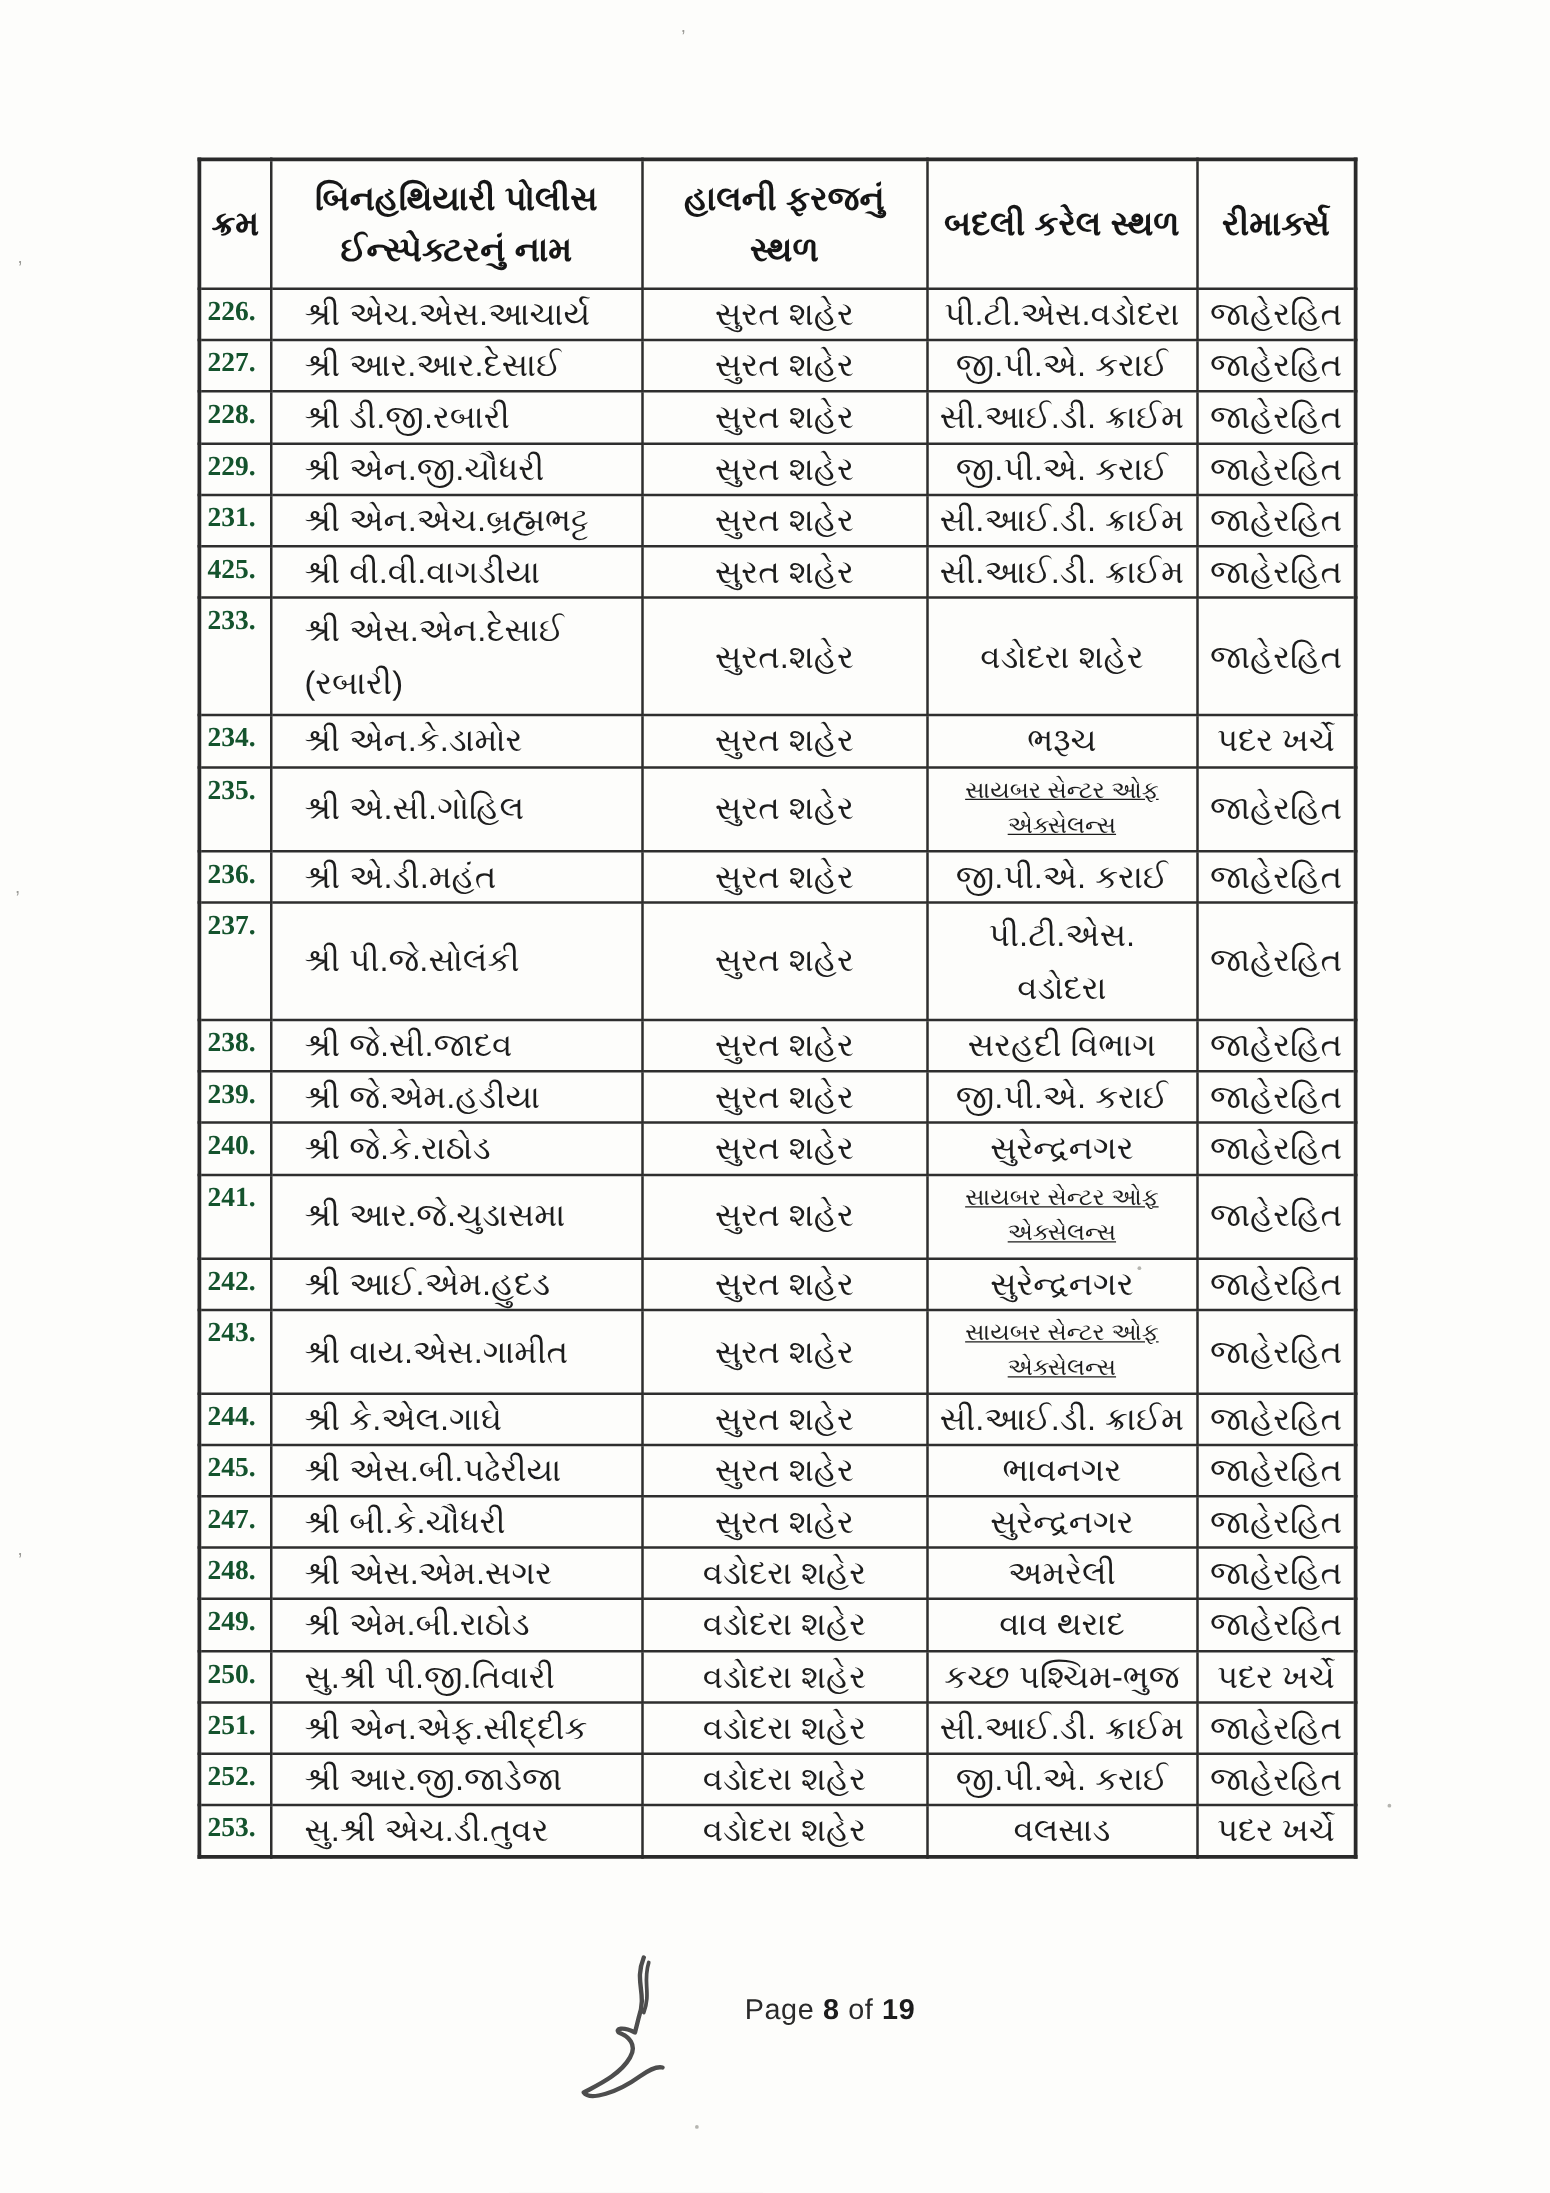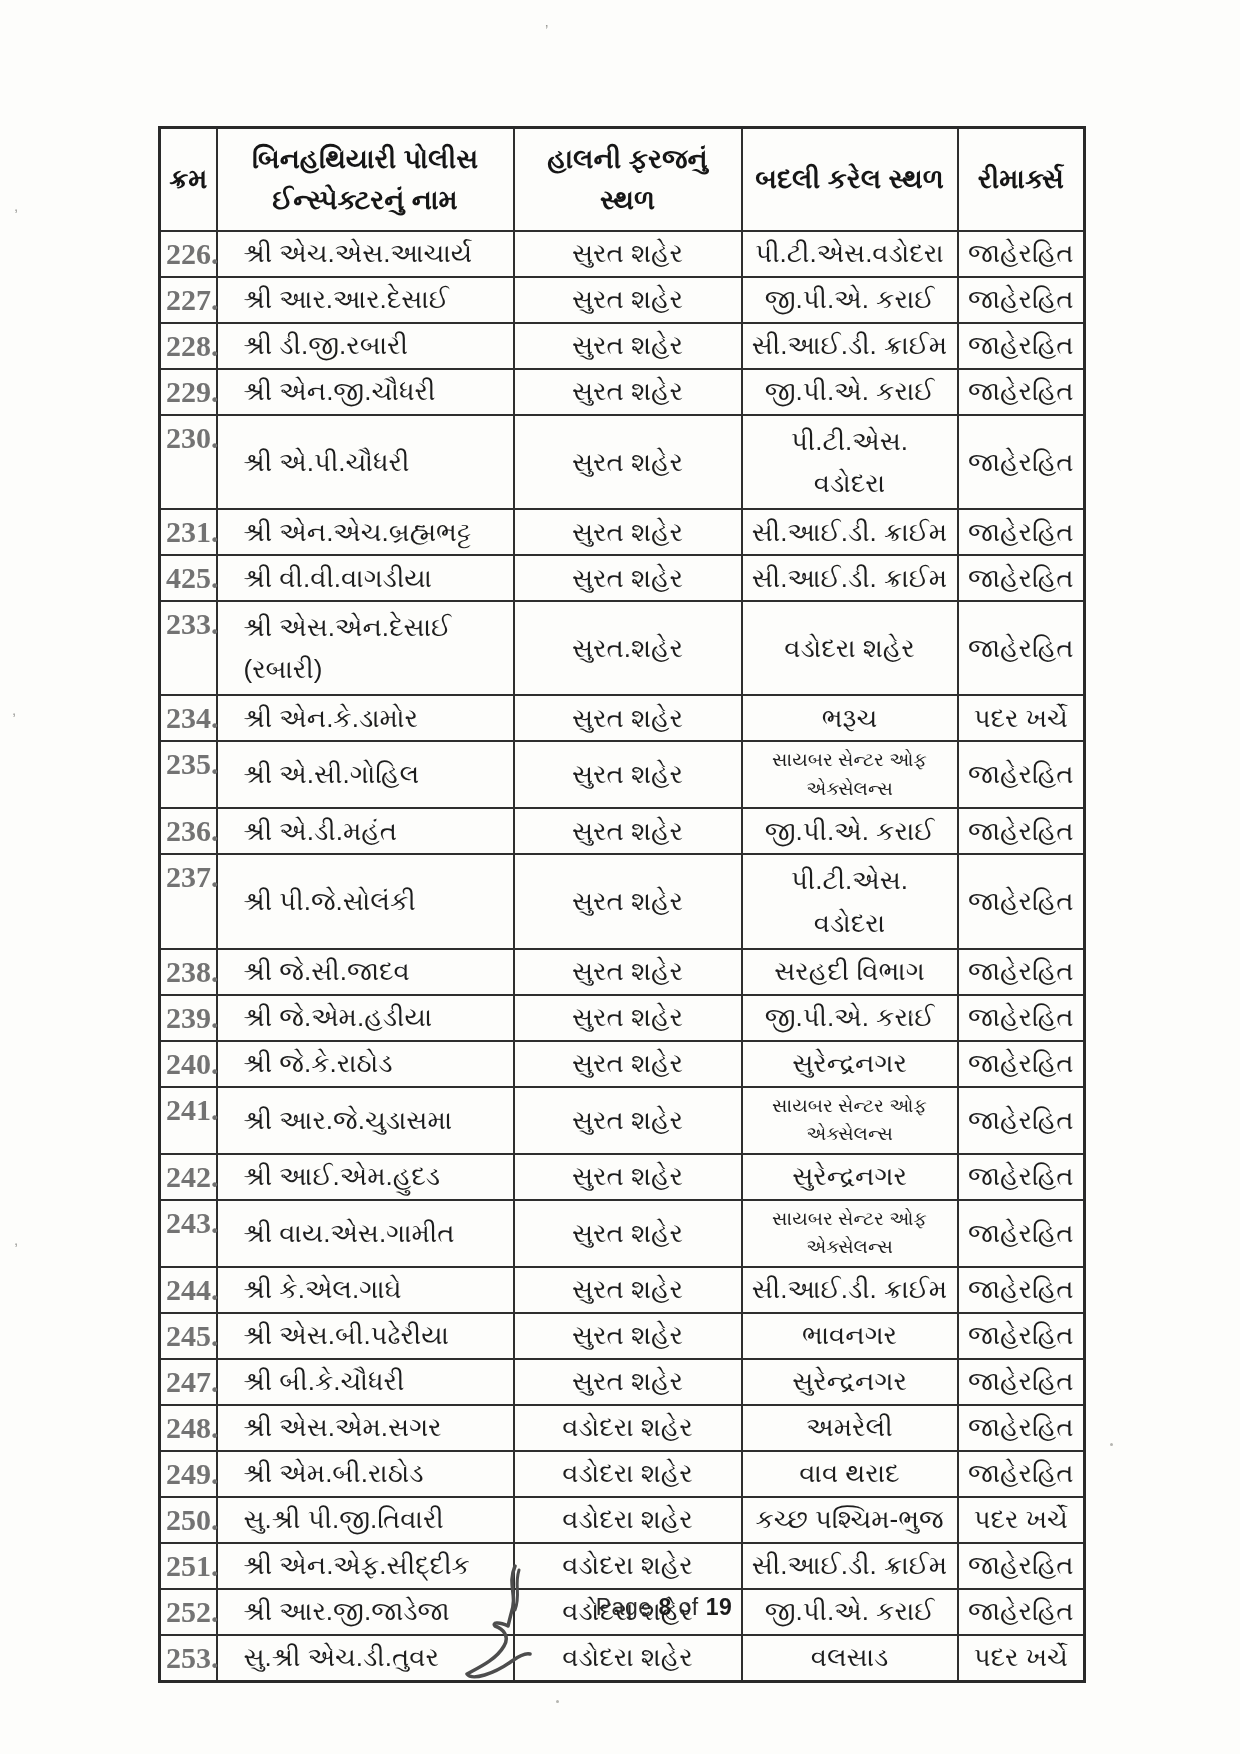--- a/index.html
+++ b/index.html
@@ -27,28 +27,28 @@
     padding:10px 4px;text-align:center;vertical-align:middle;
     color:#161616;
   }
   td{
     font-size:26px;line-height:1.2;
     padding:4px 8px;text-align:center;vertical-align:middle;
     white-space:pre-line;
     color:#1d1d1d;
   }
   td.sr{
-    font-size:30px;font-weight:bold;text-align:left;
+    font-size:22px;font-weight:bold;text-align:left;
     padding:4px 2px 4px 5px;vertical-align:top;
     font-family:"Liberation Serif","DejaVu Serif",serif;
-    color:#737373;
+    color:#14532d;
   }
   td.name{text-align:left;padding-left:26px;}
   td.two-line{line-height:1.62;}
-  td.small-text{font-size:19px;line-height:1.5;}
+  td.small-text{font-size:19px;line-height:1.5;text-decoration:underline;}
   .footer{
     position:absolute;top:1594px;left:0;width:1232px;
     text-align:center;font-size:23px;color:#2a2a2a;
     letter-spacing:0.5px;
     margin-left:48px;
   }
   .footer b{font-weight:bold;color:#1c1c1c;}
   .signature{position:absolute;left:452px;top:1560px;width:110px;height:150px;}
   .speck{position:absolute;color:#9a9a96;font-size:15px;line-height:1;}
   .dot{position:absolute;background:#b5b5b0;border-radius:50%;width:3px;height:3px;}
@@ -98,28 +98,20 @@
           <td>જાહેરહિત</td>
         </tr>
         <tr>
           <td class="sr">229.</td>
           <td class="name">શ્રી એન.જી.ચૌધરી</td>
           <td>સુરત શહેર</td>
           <td>જી.પી.એ. કરાઈ</td>
           <td>જાહેરહિત</td>
         </tr>
         <tr>
-          <td class="sr">230.</td>
-          <td class="name">શ્રી એ.પી.ચૌધરી</td>
-          <td>સુરત શહેર</td>
-          <td class="two-line">પી.ટી.એસ.
-વડોદરા</td>
-          <td>જાહેરહિત</td>
-        </tr>
-        <tr>
           <td class="sr">231.</td>
           <td class="name">શ્રી એન.એચ.બ્રહ્મભટ્ટ</td>
           <td>સુરત શહેર</td>
           <td>સી.આઈ.ડી. ક્રાઈમ</td>
           <td>જાહેરહિત</td>
         </tr>
         <tr>
           <td class="sr">425.</td>
           <td class="name">શ્રી વી.વી.વાગડીયા</td>
           <td>સુરત શહેર</td>

